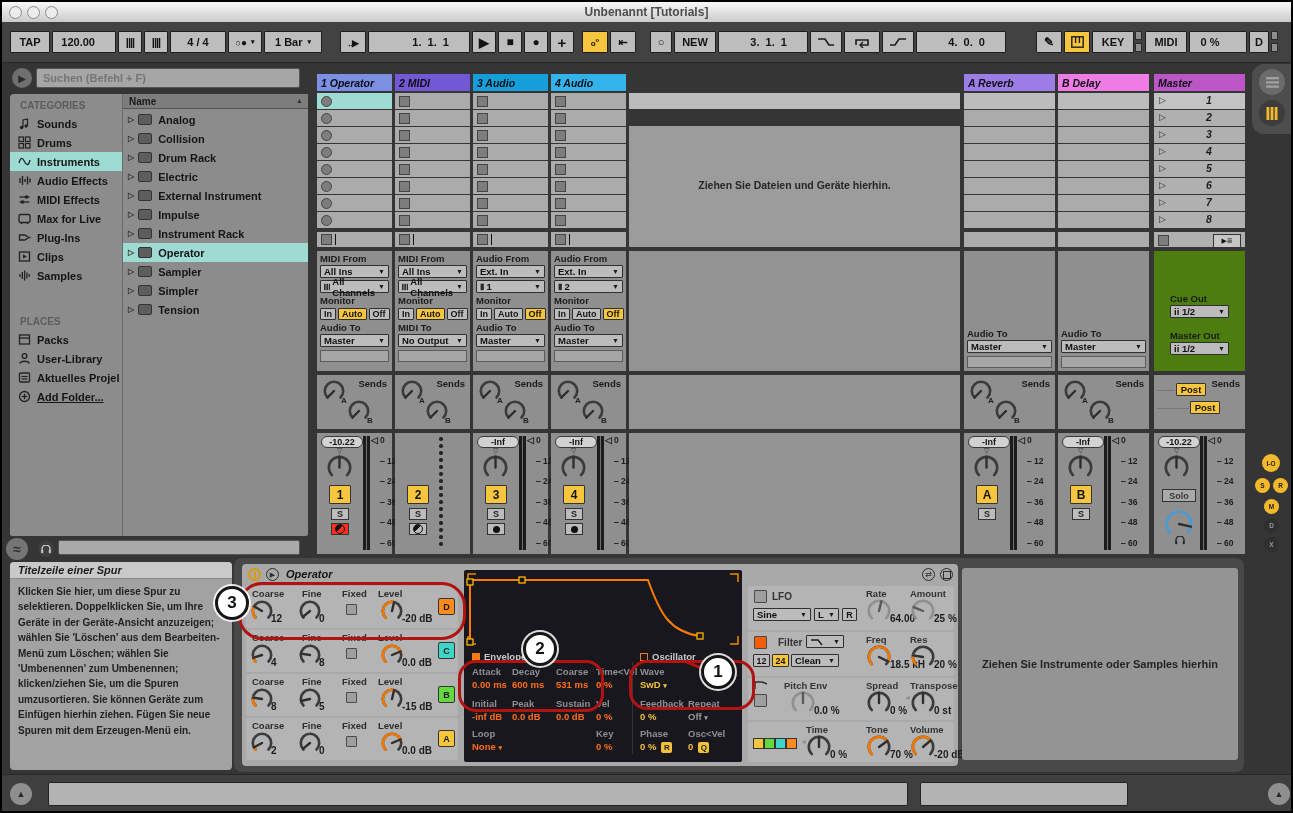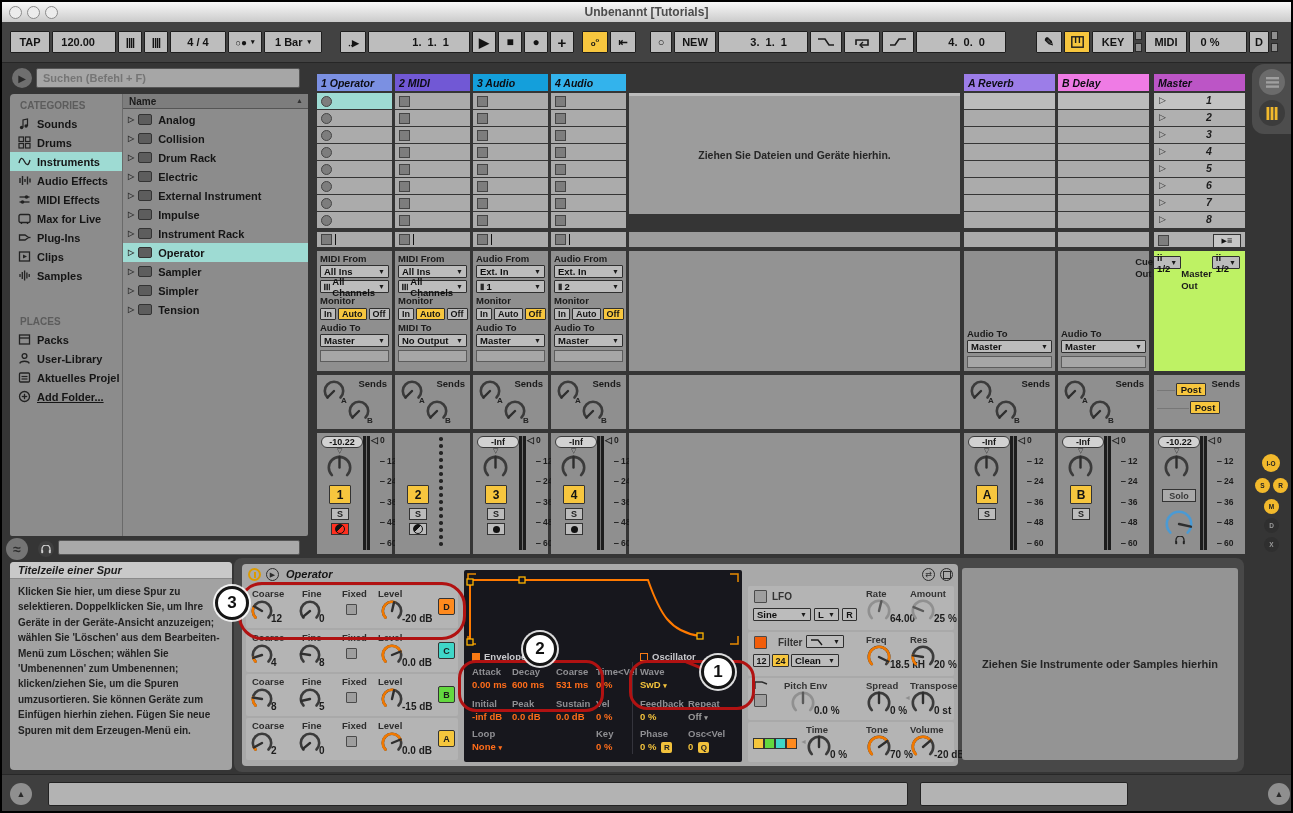--- a/index.html
+++ b/index.html
@@ -706,21 +706,21 @@
         </div>
         <span class="scale-num" style="left:54px;top:2px;font-size:9px">◁</span>
         <div class="scale-num" style="left:63px;top:2px">0</div>
         <div class="scale-num" style="left:63px;top:22.6px">‒ 12</div>
         <div class="scale-num" style="left:63px;top:43.2px">‒ 24</div>
         <div class="scale-num" style="left:63px;top:63.800000000000004px">‒ 36</div>
         <div class="scale-num" style="left:63px;top:84.4px">‒ 48</div>
         <div class="scale-num" style="left:63px;top:105px">‒ 60</div>
       </div>
       <div style="position: absolute; box-sizing: border-box; left: 627px; top: 91px; width: 331px; height: 16px; background: rgb(188, 188, 188);"></div>
-      <div style="position: absolute; box-sizing: border-box; left: 627px; top: 94px; width: 331px; height: 118px; background: rgb(156, 156, 156); display: flex; align-items: center; justify-content: center;">
+      <div style="position: absolute; box-sizing: border-box; left: 627px; top: 124px; width: 331px; height: 118px; background: rgb(156, 156, 156); display: flex; align-items: center; justify-content: center;">
         <span style="font-size:10.5px;font-weight:bold;color:#262626">Ziehen Sie Dateien und Geräte hierhin.</span>
       </div>
       <div style="position: absolute; box-sizing: border-box; left: 627px; top: 230px; width: 331px; height: 15px; background: rgb(156, 156, 156);"></div>
       <div style="position: absolute; box-sizing: border-box; left: 627px; top: 249px; width: 331px; height: 120px; background: rgb(147, 147, 147);"></div>
       <div style="position: absolute; box-sizing: border-box; left: 627px; top: 373px; width: 331px; height: 54px; background: rgb(147, 147, 147);"></div>
       <div style="position: absolute; box-sizing: border-box; left: 627px; top: 431px; width: 331px; height: 121px; background: rgb(147, 147, 147);"></div>
       <div class="thead" style="position: absolute; box-sizing: border-box; left: 962px; top: 72px; width: 91px; height: 17px; background: rgb(156, 125, 232);">A Reverb</div>
       <div style="position: absolute; box-sizing: border-box; left: 962px; top: 91px; width: 91px; height: 16px; background: rgb(188, 188, 188);"></div>
       <div style="position: absolute; box-sizing: border-box; left: 962px; top: 108px; width: 91px; height: 16px; background: rgb(171, 171, 171);"></div>
       <div style="position: absolute; box-sizing: border-box; left: 962px; top: 125px; width: 91px; height: 16px; background: rgb(171, 171, 171);"></div>
@@ -854,21 +854,21 @@
         <span style="position:absolute;left:52px;top:1px;font-size:10.5px;font-weight:bold;font-style:italic;color:#1c1c1c">7</span>
       </div>
       <div style="position: absolute; box-sizing: border-box; left: 1152px; top: 210px; width: 91px; height: 16px; background: rgb(176, 176, 176);">
         <span style="position:absolute;left:5px;top:2px;font-size:9px;color:#2e2e2e">▷</span>
         <span style="position:absolute;left:52px;top:1px;font-size:10.5px;font-weight:bold;font-style:italic;color:#1c1c1c">8</span>
       </div>
       <div style="position: absolute; box-sizing: border-box; left: 1152px; top: 230px; width: 91px; height: 15px; background: rgb(176, 176, 176);">
         <span style="position:absolute;left:4px;top:3px;width:9px;height:9px;background:#7d7d7d;border:1px solid #454545"></span>
         <span style="position:absolute;right:4px;top:1.5px;width:26px;height:12px;border:1px solid #333;background:#c6c6c6;font-size:7px;display:flex;align-items:center;justify-content:center;color:#111">▶≣</span>
       </div>
-      <div style="position: absolute; box-sizing: border-box; left: 1152px; top: 249px; width: 91px; height: 120px; background: #bef264; display: flex; flex-direction: row; justify-content: flex-end; padding: 5px;">
+      <div style="position: absolute; box-sizing: border-box; left: 1152px; top: 249px; width: 91px; height: 120px; background: #4d7c0f; display: flex; flex-direction: column; justify-content: flex-end; padding: 16px;">
         <div class="rl">Cue Out</div>
         <div class="sel">
           <span>ii 1/2</span>
           <span class="arr">▼</span>
         </div>
         <div class="rl" style="margin-top:12px">Master Out</div>
         <div class="sel">
           <span>ii 1/2</span>
           <span class="arr">▼</span>
         </div>

